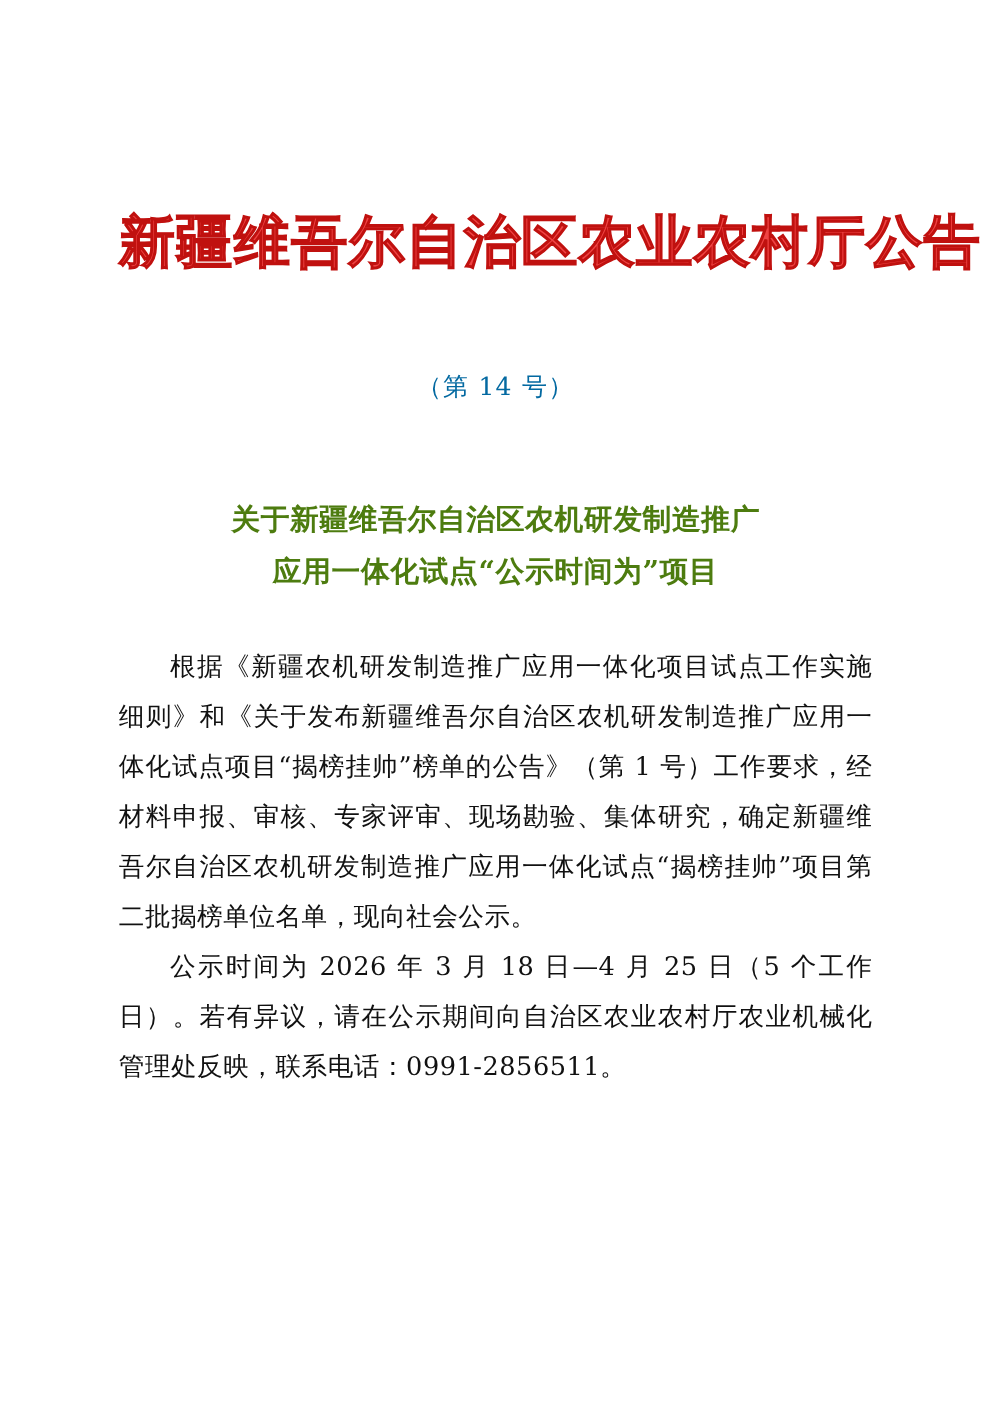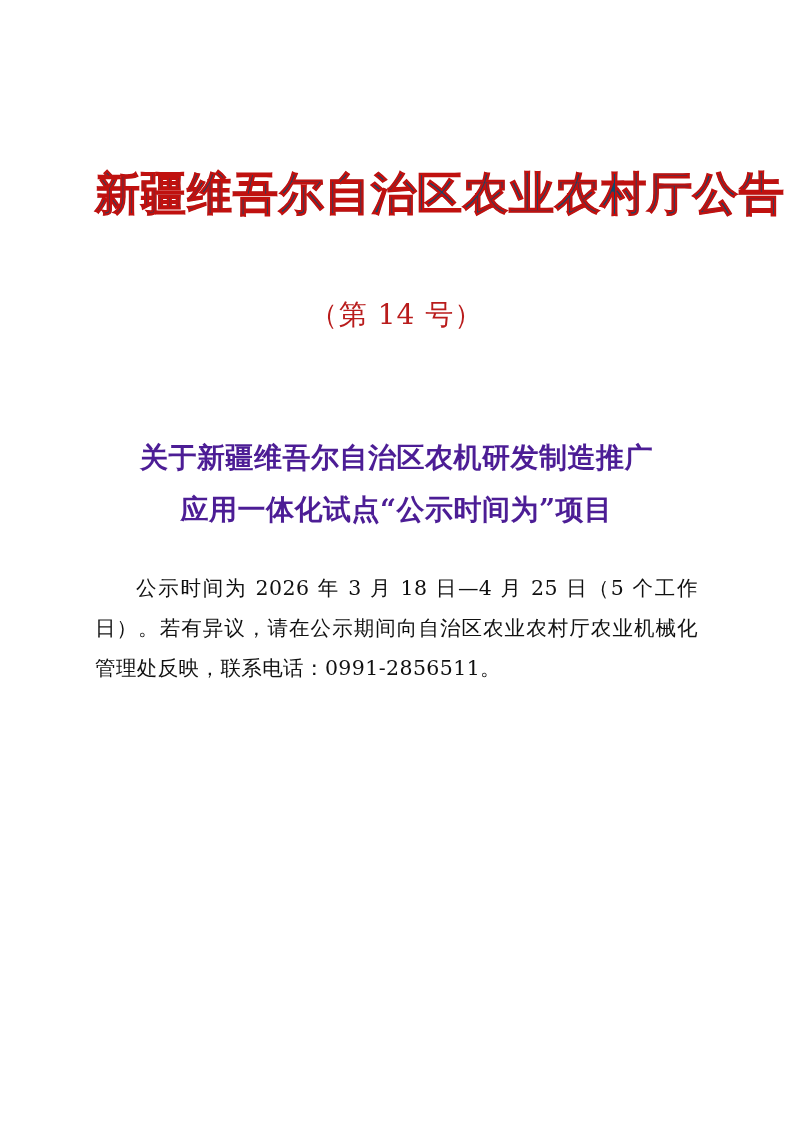--- a/index.html
+++ b/index.html
@@ -18,44 +18,44 @@
   .page {
     position: relative;
     width: 793px;
     height: 1122px;
     box-sizing: border-box;
     padding: 0 95px;
   }
   .doc-title {
     margin-top: 168px;
     text-align: center;
-    color: #0c4a6e;
+    color: #ef4444;
     font-family: "DejaVu Serif", "Liberation Serif", serif;
     font-weight: 700;
     font-size: 45px;
     letter-spacing: 1px;
     line-height: 1.15;
     white-space: nowrap;
     -webkit-text-stroke: 1px #c0110f;
   }
   .doc-number {
     margin-top: 76px;
     text-align: center;
-    font-size: 28px;
+    font-size: 20px;
     letter-spacing: 1px;
-    color: #b91c1c;
+    color: #0369a1;
   }
   .subject {
-    margin-top: 98px;
+    margin-top: 72px;
     text-align: center;
     font-weight: 700;
-    font-size: 28px;
+    font-size: 23px;
     line-height: 1.85;
     letter-spacing: 0.5px;
-    color: #4c1d95;
+    color: #4d7c0f;
   }
   .subject div {
     white-space: nowrap;
   }
   .body-text {
     margin-top: 34px;
     font-size: 20.5px;
     line-height: 1.95;
     letter-spacing: 0.4px;
     text-align: justify;
@@ -75,16 +75,17 @@
   <div class="doc-title">新疆维吾尔自治区农业农村厅公告</div>
 
   <div class="doc-number">（第 14 号）</div>
 
   <div class="subject">
     <div>关于新疆维吾尔自治区农机研发制造推广</div>
     <div>应用一体化试点“公示时间为”项目</div>
   </div>
 
   <div class="body-text">
+    <p>根据《新疆农机研发制造推广应用一体化项目试点工作实施细则》和《关于发布新疆维吾尔自治区农机研发制造推广应用一体化试点项目“揭榜挂帅”榜单的公告》（第 1 号）工作要求，经材料申报、审核、专家评审、现场勘验、集体研究，确定新疆维吾尔自治区农机研发制造推广应用一体化试点“揭榜挂帅”项目第二批揭榜单位名单，现向社会公示。</p>
     <p>公示时间为 2026 年 3 月 18 日—4 月 25 日（5 个工作日）。若有异议，请在公示期间向自治区农业农村厅农业机械化管理处反映，联系电话：0991-2856511。</p>
   </div>
 
 </div>
 
 </body></html>

